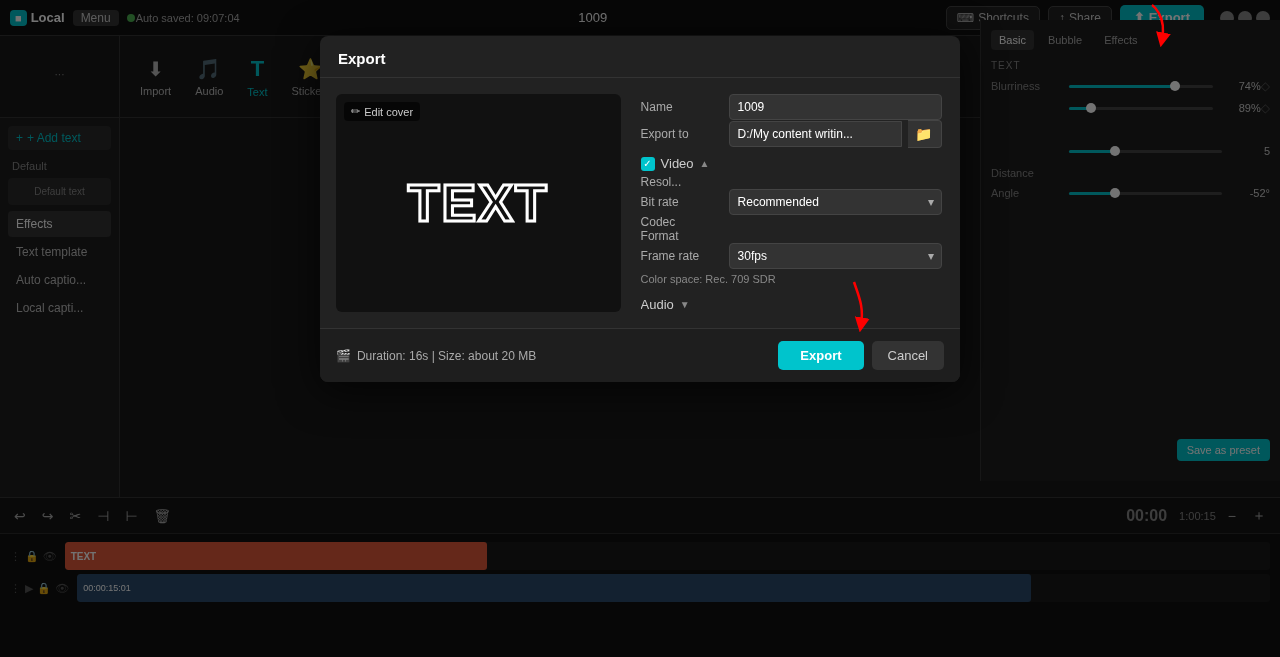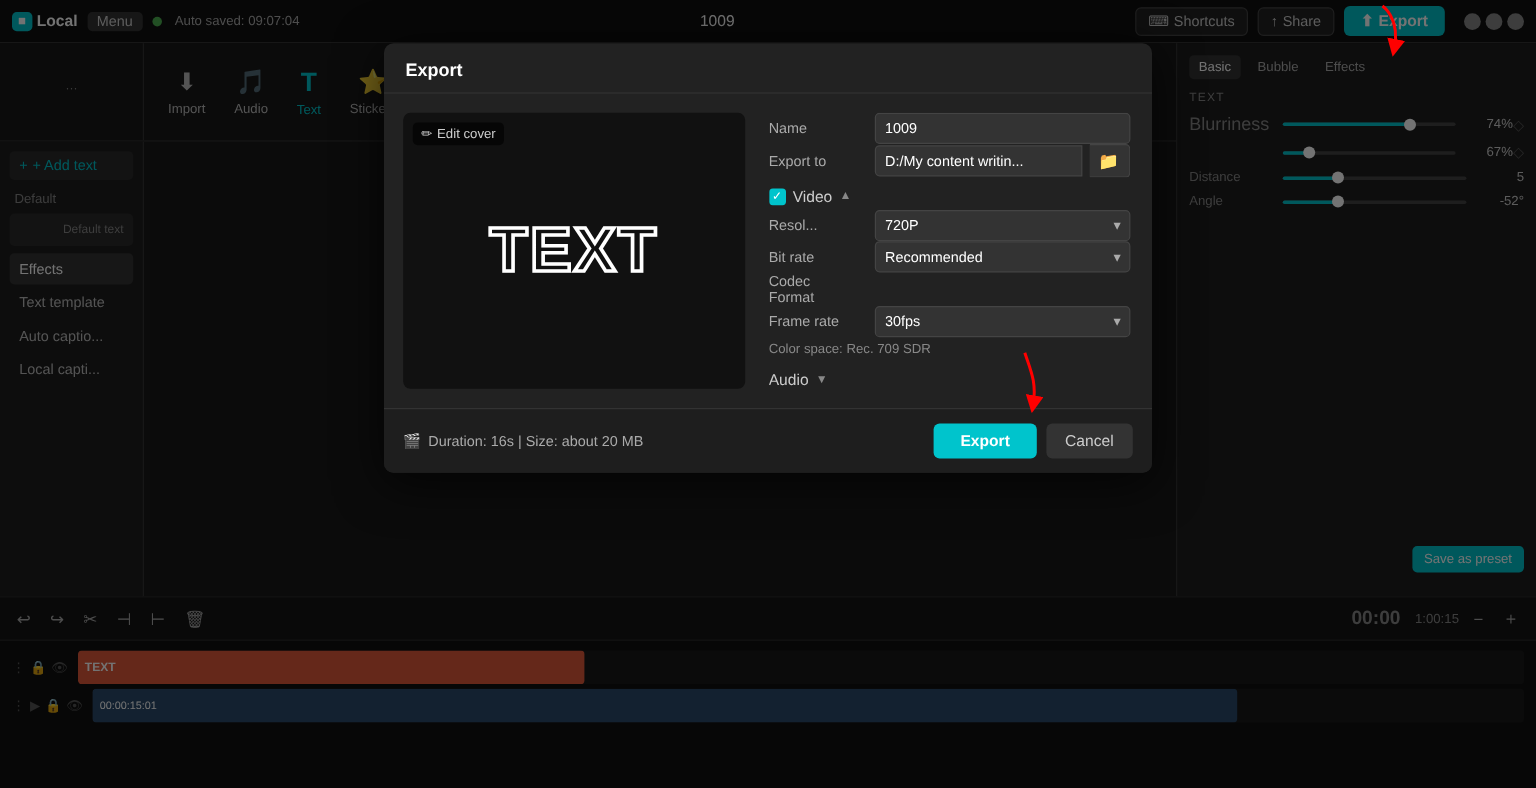--- a/index.html
+++ b/index.html
@@ -21,21 +21,21 @@
       display: flex;
       align-items: center;
       justify-content: space-between;
       padding: 0 10px;
       border-bottom: 1px solid #333;
     }
     .topbar-left { display: flex; align-items: center; gap: 8px; }
     .topbar-logo { color: #fff; font-weight: bold; font-size: 13px; display: flex; align-items: center; gap: 4px; }
     .topbar-logo .logo-icon { background: #00c4cc; border-radius: 4px; padding: 2px 5px; font-size: 11px; color: #fff; }
     .menu-btn { background: #333; color: #ccc; border: none; border-radius: 4px; padding: 1px 8px; font-size: 12px; cursor: pointer; }
-    .auto-saved { color: #aaa; font-size: 11px; display: flex; align-items: center; gap: 11px; }
+    .auto-saved { color: #aaa; font-size: 11px; display: flex; align-items: center; gap: 1px; }
     .auto-saved-dot { width: 8px; height: 8px; background: #4caf50; border-radius: 50%; }
     .topbar-center { color: #fff; font-size: 13px; }
     .topbar-right { display: flex; align-items: center; gap: 8px; }
     .shortcuts-btn, .share-btn {
       background: #222;
       color: #ccc;
       border: 1px solid #444;
       border-radius: 5px;
       padding: 4px 10px;
       font-size: 12px;
@@ -128,21 +128,21 @@
       cursor: pointer;
       border-radius: 4px;
       margin-bottom: 2px;
     }
     .sidebar-item:hover, .sidebar-item.active { background: #333; color: #fff; }
 
     
     .right-panel {
       position: absolute;
       right: 0;
-      top: 36px;
+      top: 20px;
       width: 300px;
       height: calc(657px - 36px - 160px);
       background: #1e1e1e;
       border-left: 1px solid #333;
       padding: 10px;
     }
     .right-panel-tabs { display: flex; gap: 6px; margin-bottom: 10px; font-size: 11px; }
     .rp-tab { padding: 4px 8px; border-radius: 4px; cursor: pointer; color: #aaa; }
     .rp-tab.active { background: #333; color: #fff; }
     .rp-label { color: #888; font-size: 10px; letter-spacing: 1px; margin-bottom: 8px; margin-top: 4px; }
@@ -480,57 +480,57 @@
 </div>
 
 <div class="left-sidebar">
   <button class="sidebar-add-btn">
     <span>+</span>
     <span style="color:#00c4cc;">+ Add text</span>
   </button>
   <div style="margin-bottom:6px;">
     <div style="color:#888; font-size:11px; padding: 2px 4px;">Default</div>
     <div style="background:#2a2a2a; border-radius:4px; padding:8px; margin-top:4px; cursor:pointer; text-align:center;">
-      <div style="font-size:10px; color:#888;text-align:right;">Default text</div>
+      <div style="font-size:10px; color:#888;">Default text</div>
     </div>
   </div>
   <div class="sidebar-item active">Effects</div>
   <div class="sidebar-item">Text template</div>
   <div class="sidebar-item">Auto captio...</div>
   <div class="sidebar-item">Local capti...</div>
 </div>
 
 <div class="right-panel">
   <div class="right-panel-tabs">
     <div class="rp-tab active">Basic</div>
     <div class="rp-tab">Bubble</div>
     <div class="rp-tab">Effects</div>
   </div>
   <div class="rp-label">TEXT</div>
 
   <div class="rp-row">
-    <span style="font-size:15px; color:#888; width:70px;">Blurriness</span>
+    <span style="font-size:11px; color:#888; width:70px;">Blurriness</span>
     <div class="rp-slider-track">
       <div class="rp-slider-fill" style="width:74%;"></div>
       <div class="rp-slider-thumb" style="left:calc(74% - 5px);"></div>
     </div>
     <span class="rp-value">74%</span>
     <span style="font-size:12px; color:#555; cursor:pointer;">◇</span>
   </div>
   <div class="rp-row">
     <span style="font-size:11px; color:#888; width:70px;"></span>
     <div class="rp-slider-track">
       <div class="rp-slider-fill" style="width:15%;"></div>
       <div class="rp-slider-thumb" style="left:calc(15% - 5px);"></div>
     </div>
-    <span class="rp-value">67%</span>
+    <span class="rp-value">89%</span>
     <span style="font-size:12px; color:#555; cursor:pointer;">◇</span>
   </div>
   <div class="rp-row">
-    <span style="font-size:11px; color:#888; width:70px;">Distance</span>
+    <span style="font-size:11px; color:#888; width:70px;margin-top:44px;">Distance</span>
     <div class="rp-slider-track">
       <div class="rp-slider-fill" style="width:30%;"></div>
       <div class="rp-slider-thumb" style="left:calc(30% - 5px);"></div>
     </div>
     <span class="rp-value">5</span>
   </div>
   <div class="rp-row">
     <span style="font-size:11px; color:#888; width:70px;">Angle</span>
     <div class="rp-slider-track">
       <div class="rp-slider-fill" style="width:30%;"></div>
@@ -618,27 +618,20 @@
           <div class="field-row" style="margin-top:8px; margin-bottom:4px;">
             <div class="section-toggle">
               <div class="toggle-check">✓</div>
               <span>Video</span>
               <span class="section-arrow">▲</span>
             </div>
           </div>
 
           <div class="field-row">
             <span class="field-label">Resol...</span>
-            <div class="select-wrapper">
-              <select>
-                <option>720P</option>
-                <option>1080P</option>
-                <option>4K</option>
-              </select>
-            </div>
           </div>
 
           <div class="field-row">
             <span class="field-label">Bit rate</span>
             <div class="select-wrapper">
               <select>
                 <option>Recommended</option>
                 <option>Low</option>
                 <option>High</option>
               </select>

